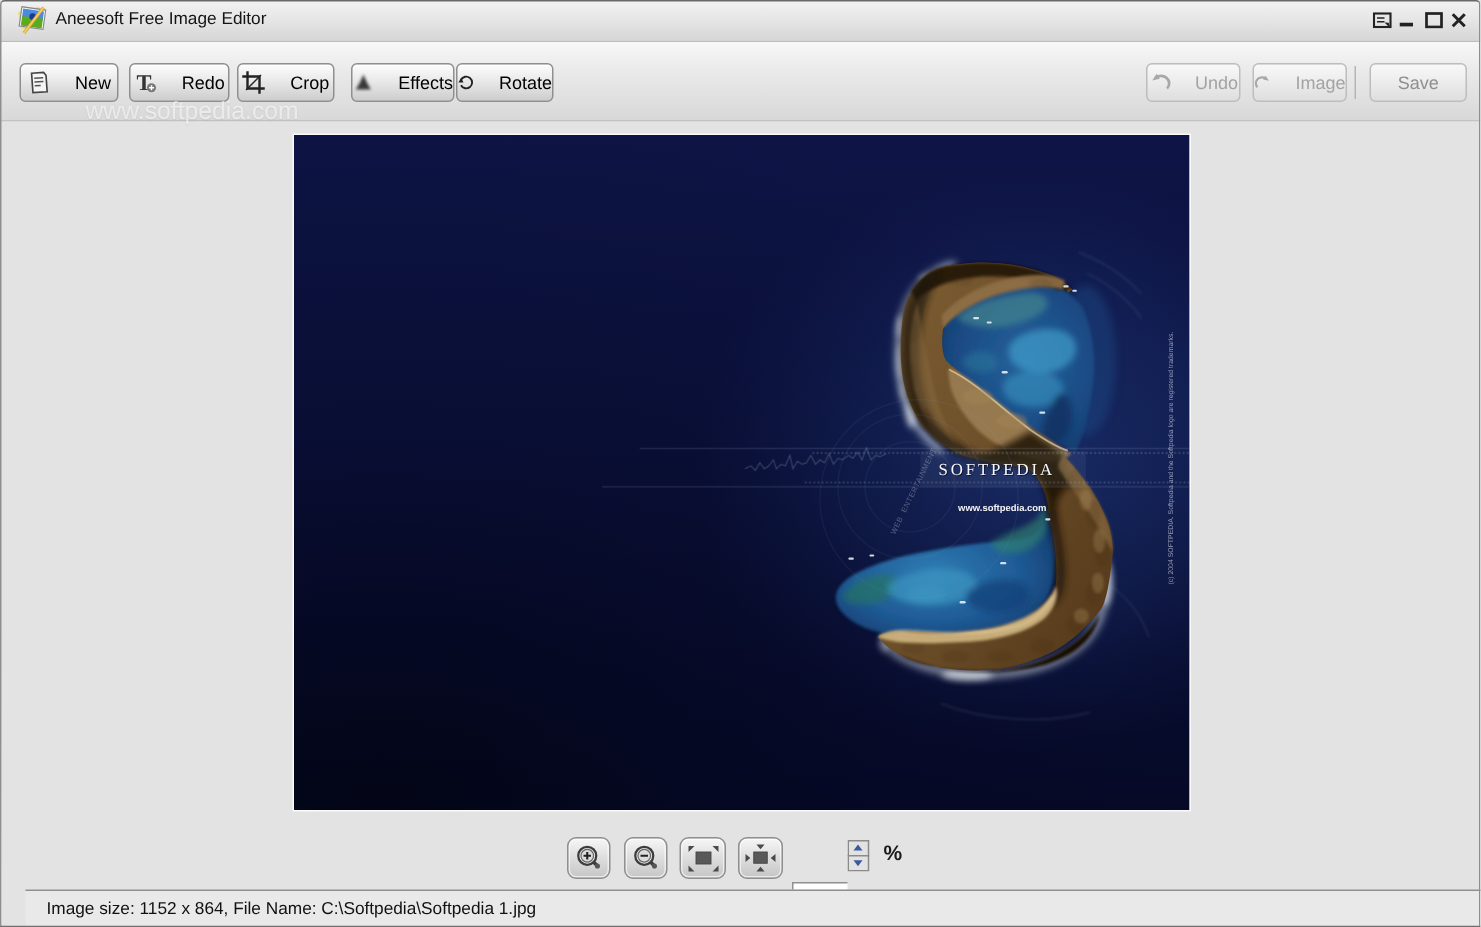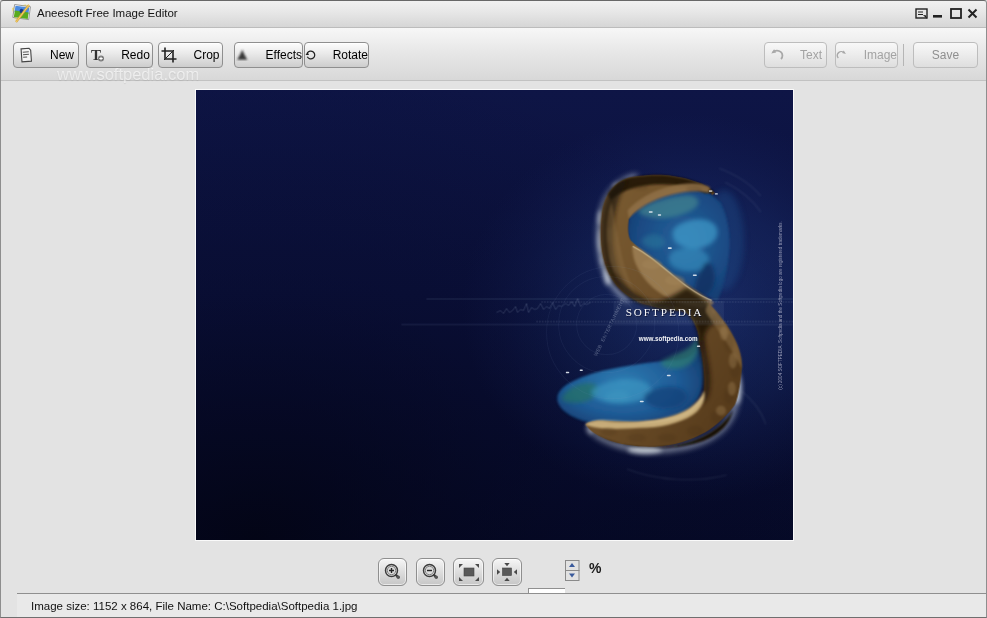--- a/index.html
+++ b/index.html
@@ -103,21 +103,21 @@
         <path d="M3.2 5.5 A5.4 5.4 0 1 1 3.2 10.5" stroke="#222" stroke-width="1.7"></path>
         <path d="M5.5 8 L0.8 8 L3.4 3.6 Z" fill="#222"></path>
       </svg>
         <span>Rotate</span>
     </div>
     <div class="tbtn dis" style="left:764px;width:61px">
       <svg width="15" height="14" viewBox="0 0 15 14" fill="none">
         <path d="M12 11 A5 4.6 0 0 0 4 4.2" stroke="#a8a8a8" stroke-width="1.8"></path>
         <path d="M7.2 4.5 L2.2 5.6 L5.1 1.2 Z" fill="#a8a8a8"></path>
       </svg>
-        <span>Text</span>
+        <span>Undo</span>
     </div>
     <div class="tbtn dis" style="left:835px;width:61px">
       <svg width="15" height="14" viewBox="0 0 15 14" fill="none">
         <path d="M3 11 A5 4.6 0 0 1 11 4.2" stroke="#a8a8a8" stroke-width="1.8"></path>
         <path d="M7.8 4.5 L12.8 5.6 L9.9 1.2 Z" fill="#a8a8a8"></path>
       </svg>
         <span>Image</span>
     </div>
     <div id="sep"></div>
     <div class="tbtn dis" style="left:913px;width:63px;color:#8f8f8f">

